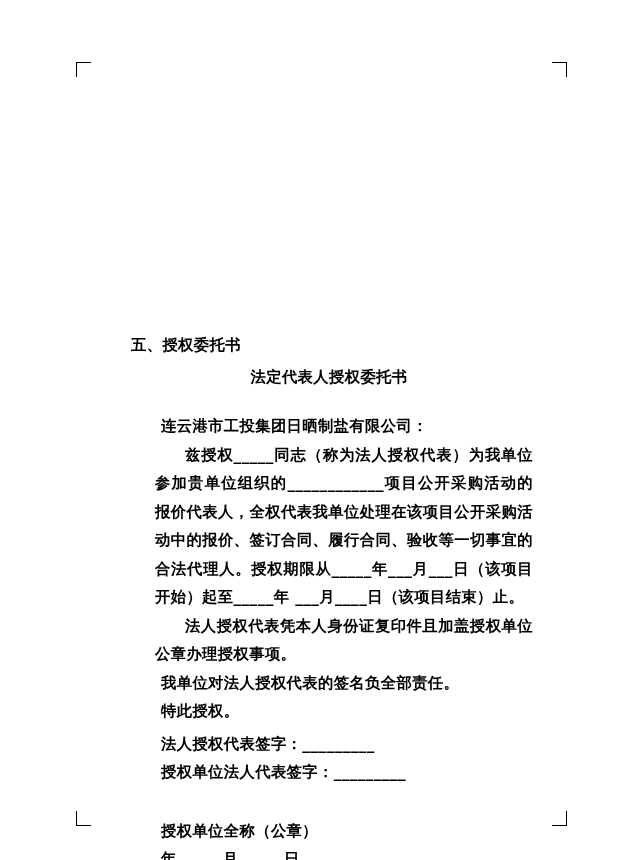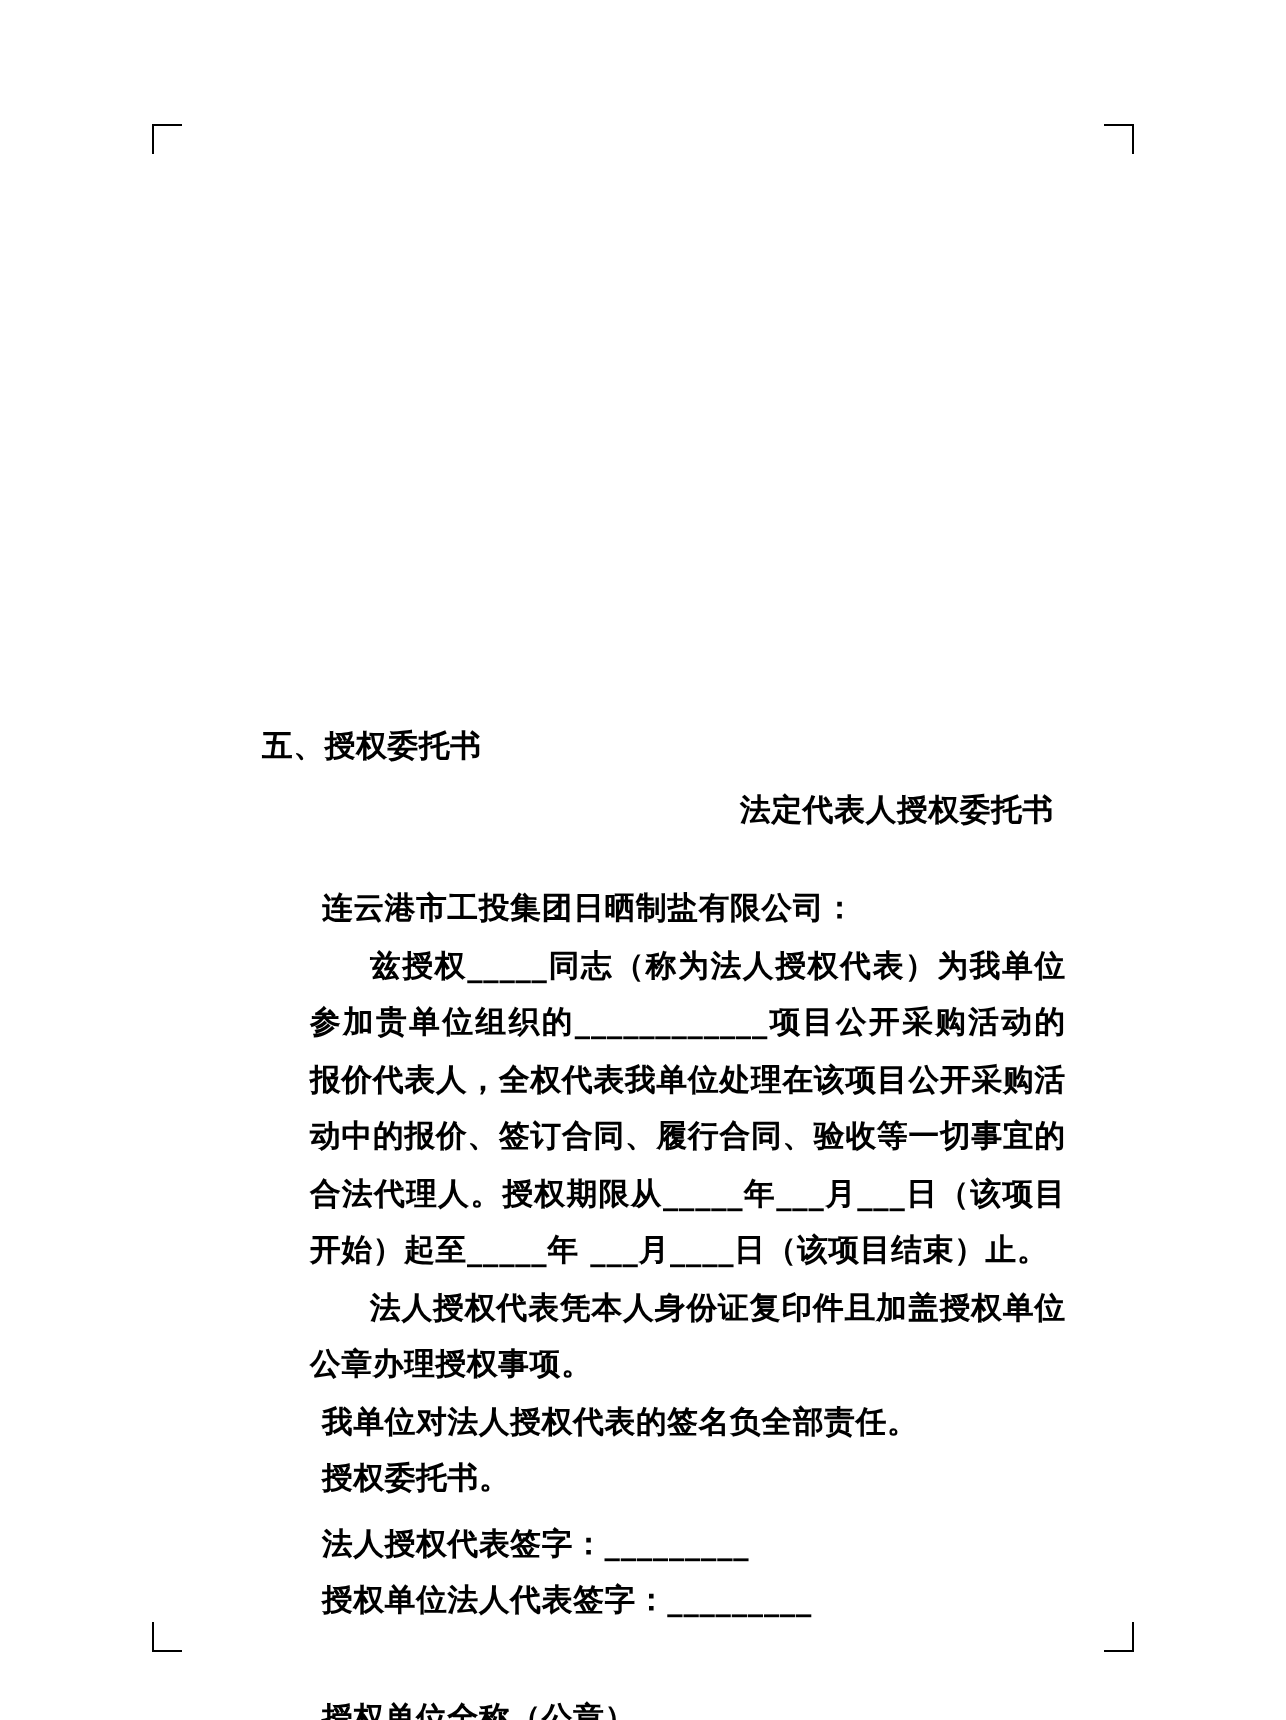--- a/index.html
+++ b/index.html
@@ -47,24 +47,23 @@
     letter-spacing: 0.4px;
     font-family: "DejaVu Sans", "Liberation Sans", sans-serif;
     font-weight: 700;
     white-space: pre-wrap;
   }
   .section-heading {
     font-size: 15.3px;
     line-height: 30px;
     font-weight: 700;
     margin-bottom: 2px;
-    margin-top: 28px;
   }
   .doc-title {
-    text-align: right;
+    text-align: center;
     font-size: 15.3px;
     line-height: 30px;
     font-weight: 700;
     padding-right: 6px;
     margin-bottom: 4px;
   }
   .addressee {
     margin-top: 20px;
   }
   .indent {
@@ -102,21 +101,21 @@
 
     <div class="doc-line addressee indent">连云港市工投集团日晒制盐有限公司：</div>
 
     <div class="doc-line body-block indent">兹授权_____同志（称为法人授权代表）为我单位参加贵单位组织的____________项目公开采购活动的报价代表人，全权代表我单位处理在该项目公开采购活动中的报价、签订合同、履行合同、验收等一切事宜的合法代理人。授权期限从_____年___月___日（该项目开始）起至_____年 ___月____日（该项目结束）止。</div>
 
     <div class="doc-line body-block indent">法人授权代表凭本人身份证复印件且加盖授权单位公章办理授权事项。</div>
 
     <div class="doc-line indent">我单位对法人授权代表的签名负全部责任。</div>
 
 
-    <div class="doc-line indent">授权委托书。</div>
+    <div class="doc-line indent">特此授权。</div>
 
     <div class="gap-sm"></div>
 
     <div class="doc-line sign-line">法人授权代表签字：_________</div>
 
     <div class="doc-line sign-line">授权单位法人代表签字：_________</div>
 
     <div class="gap-md"></div>
 
     <div class="doc-line stamp-line">授权单位全称（公章）</div>

